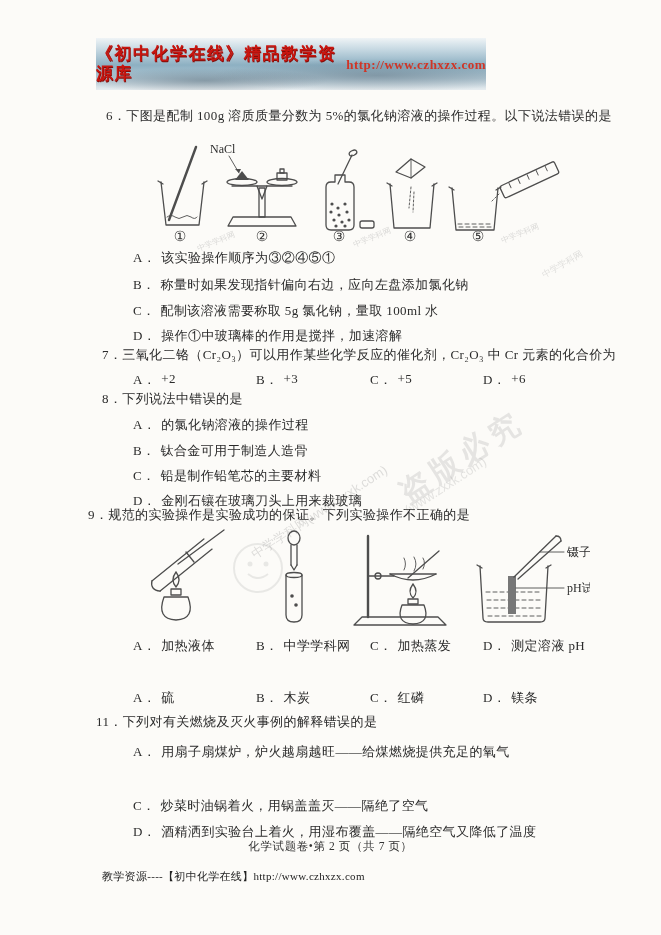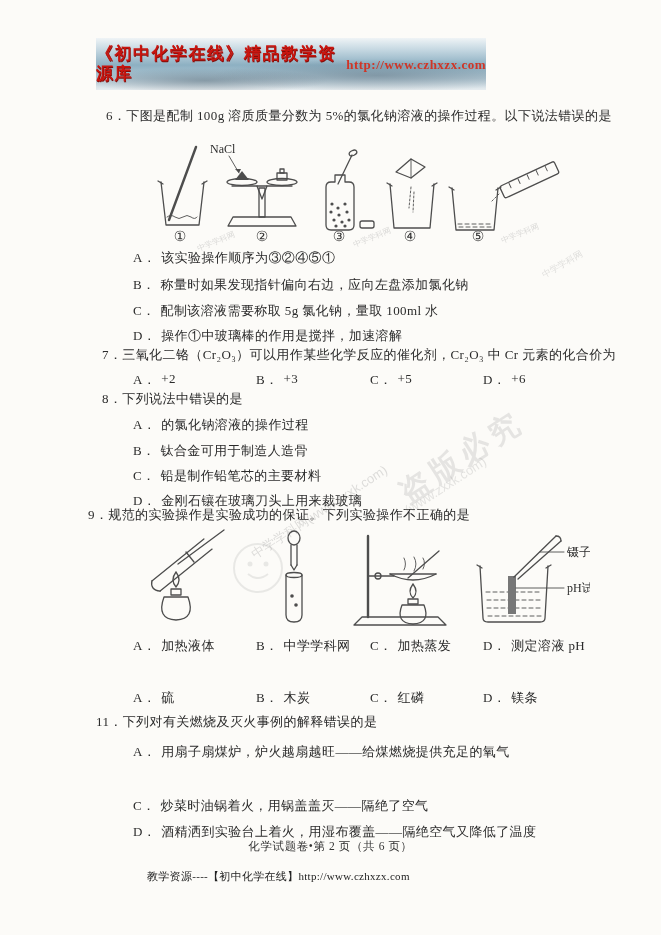--- a/index.html
+++ b/index.html
@@ -24,21 +24,21 @@
   .c1{width:123px;}.c2{width:114px;}.c3{width:113px;}
   .figure{position:absolute;}
   .figure svg{display:block;}
   .figline{stroke:#4d4d4d;stroke-width:1.3;fill:none;stroke-linecap:round;stroke-linejoin:round;}
   .figthin{stroke:#4d4d4d;stroke-width:0.9;fill:none;stroke-linecap:round;}
   .figfill{fill:#4d4d4d;stroke:none;}
   .figtext{font-family:"Liberation Serif",serif;font-size:12px;fill:#2b2b2b;}
   .stepnum{font-family:"Liberation Serif",serif;font-size:14px;fill:#333;text-anchor:middle;}
   .footer{position:absolute;left:0;top:839px;width:661px;text-align:center;
     font-size:11.5px;letter-spacing:0.6px;color:#333;}
-  .resource{position:absolute;left:102px;top:869px;font-size:11px;letter-spacing:0.3px;color:#222;margin-left:45px;}
+  .resource{position:absolute;left:102px;top:869px;font-size:11px;letter-spacing:0.3px;color:#222;}
   
   .wm{position:absolute;color:#8d8d8d;pointer-events:none;font-family:"Liberation Sans",sans-serif;}
   .wm-mid{left:248px;top:548px;font-size:13px;opacity:0.28;transform:rotate(-33deg);transform-origin:left top;}
   .wm-big{left:392px;top:478px;font-size:30px;letter-spacing:5px;opacity:0.20;font-weight:bold;
           transform:rotate(-33deg);transform-origin:left top;}
   .wm-big-url{left:402px;top:505px;font-size:13px;opacity:0.22;transform:rotate(-33deg);transform-origin:left top;}
   .wm-s1{left:196px;top:236px;font-size:8px;opacity:0.30;transform:rotate(-22deg);}
   .wm-s2{left:352px;top:232px;font-size:8px;opacity:0.30;transform:rotate(-22deg);}
   .wm-s3{left:500px;top:228px;font-size:8px;opacity:0.30;transform:rotate(-22deg);}
   .wm-s4{left:540px;top:258px;font-size:9px;opacity:0.26;transform:rotate(-30deg);}
@@ -284,16 +284,16 @@
   </div>
 
   <div class="q" style="left:96px;top:713px">11．下列对有关燃烧及灭火事例的解释错误的是</div>
   <div class="opt" style="top:743px">
     <span class="key">A．</span><span>用扇子扇煤炉，炉火越扇越旺——给煤燃烧提供充足的氧气</span></div>
   <div class="opt" style="top:797px">
     <span class="key">C．</span><span>炒菜时油锅着火，用锅盖盖灭——隔绝了空气</span></div>
   <div class="opt" style="top:823px">
     <span class="key">D．</span><span>酒精洒到实验台上着火，用湿布覆盖——隔绝空气又降低了温度</span></div>
 
-  <div class="footer">化学试题卷•第 2 页（共 6 页）</div>
+  <div class="footer">化学试题卷•第 2 页（共 7 页）</div>
   <div class="resource">教学资源----【初中化学在线】http://www.czhxzx.com</div>
 
 </div>
 
 </body></html>

